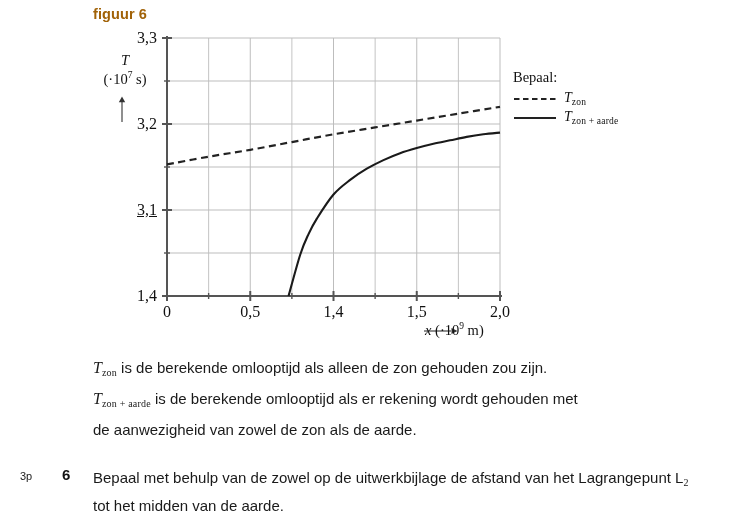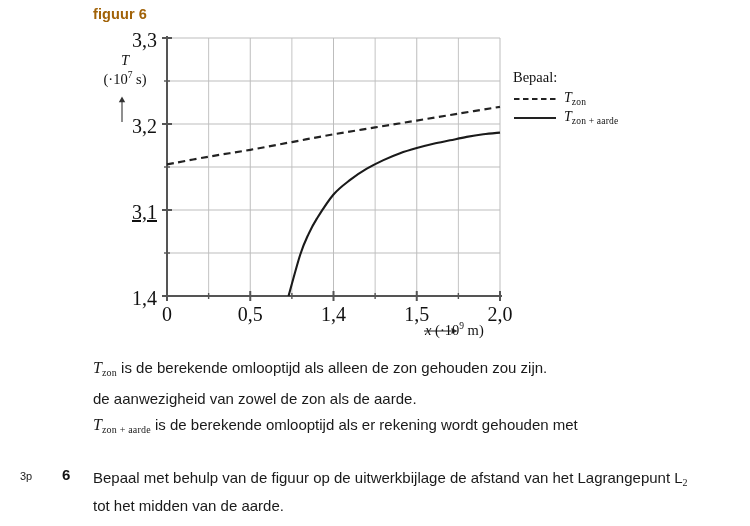--- a/index.html
+++ b/index.html
@@ -84,21 +84,21 @@
     left: 424px;
     top: 296px;
     width: 34px;
     height: 10px;
   }
 
   
   .tick-label {
     position: absolute;
     font-family: "Liberation Serif", serif;
-    font-size: 20px;
+    font-size: 16px;
     color: #111;
     white-space: nowrap;
   }
   .ylab { text-align: right; width: 34px; }
   .xlab { text-align: center; width: 40px; }
 
   
   #legend {
     position: absolute;
     left: 513px;
@@ -281,23 +281,23 @@
           <line x1="1" y1="5" x2="43" y2="5" stroke="#222" stroke-width="2.1"></line>
         </svg>
         <span class="legend-text"><span>T</span><span class="sub">zon + aarde</span></span>
       </div>
     </div>
 
   </div>
 
   <div id="body-text">
     <p><span class="symT"><span>T</span><span class="sub">zon</span></span><span> is de berekende omlooptijd als alleen de zon gehouden zou zijn.</span></p>
+    <p><span class="symT"><span>T</span><span class="sub">zon + aarde</span></span><span> is de berekende omlooptijd als er rekening wordt gehouden met</span></p>
     <p>de aanwezigheid van zowel de zon als de aarde.</p>
-    <p><span class="symT"><span>T</span><span class="sub">zon + aarde</span></span><span> is de berekende omlooptijd als er rekening wordt gehouden met</span></p>
   </div>
 
   <div id="question-row">
     <div id="question-points">3p</div>
     <div id="question-number">6</div>
-    <div id="question-text"><span>Bepaal met behulp van de figuur op de uitwerkbijlage de afstand van het Lagrangepunt L</span><span class="symL"><span class="sub">2</span></span><span> tot het midden van de aarde.</span></div>
+    <div id="question-text"><span>Bepaal met behulp van de zowel op de uitwerkbijlage de afstand van het Lagrangepunt L</span><span class="symL"><span class="sub">2</span></span><span> tot het midden van de aarde.</span></div>
   </div>
 
 </div>
 
 </body></html>

